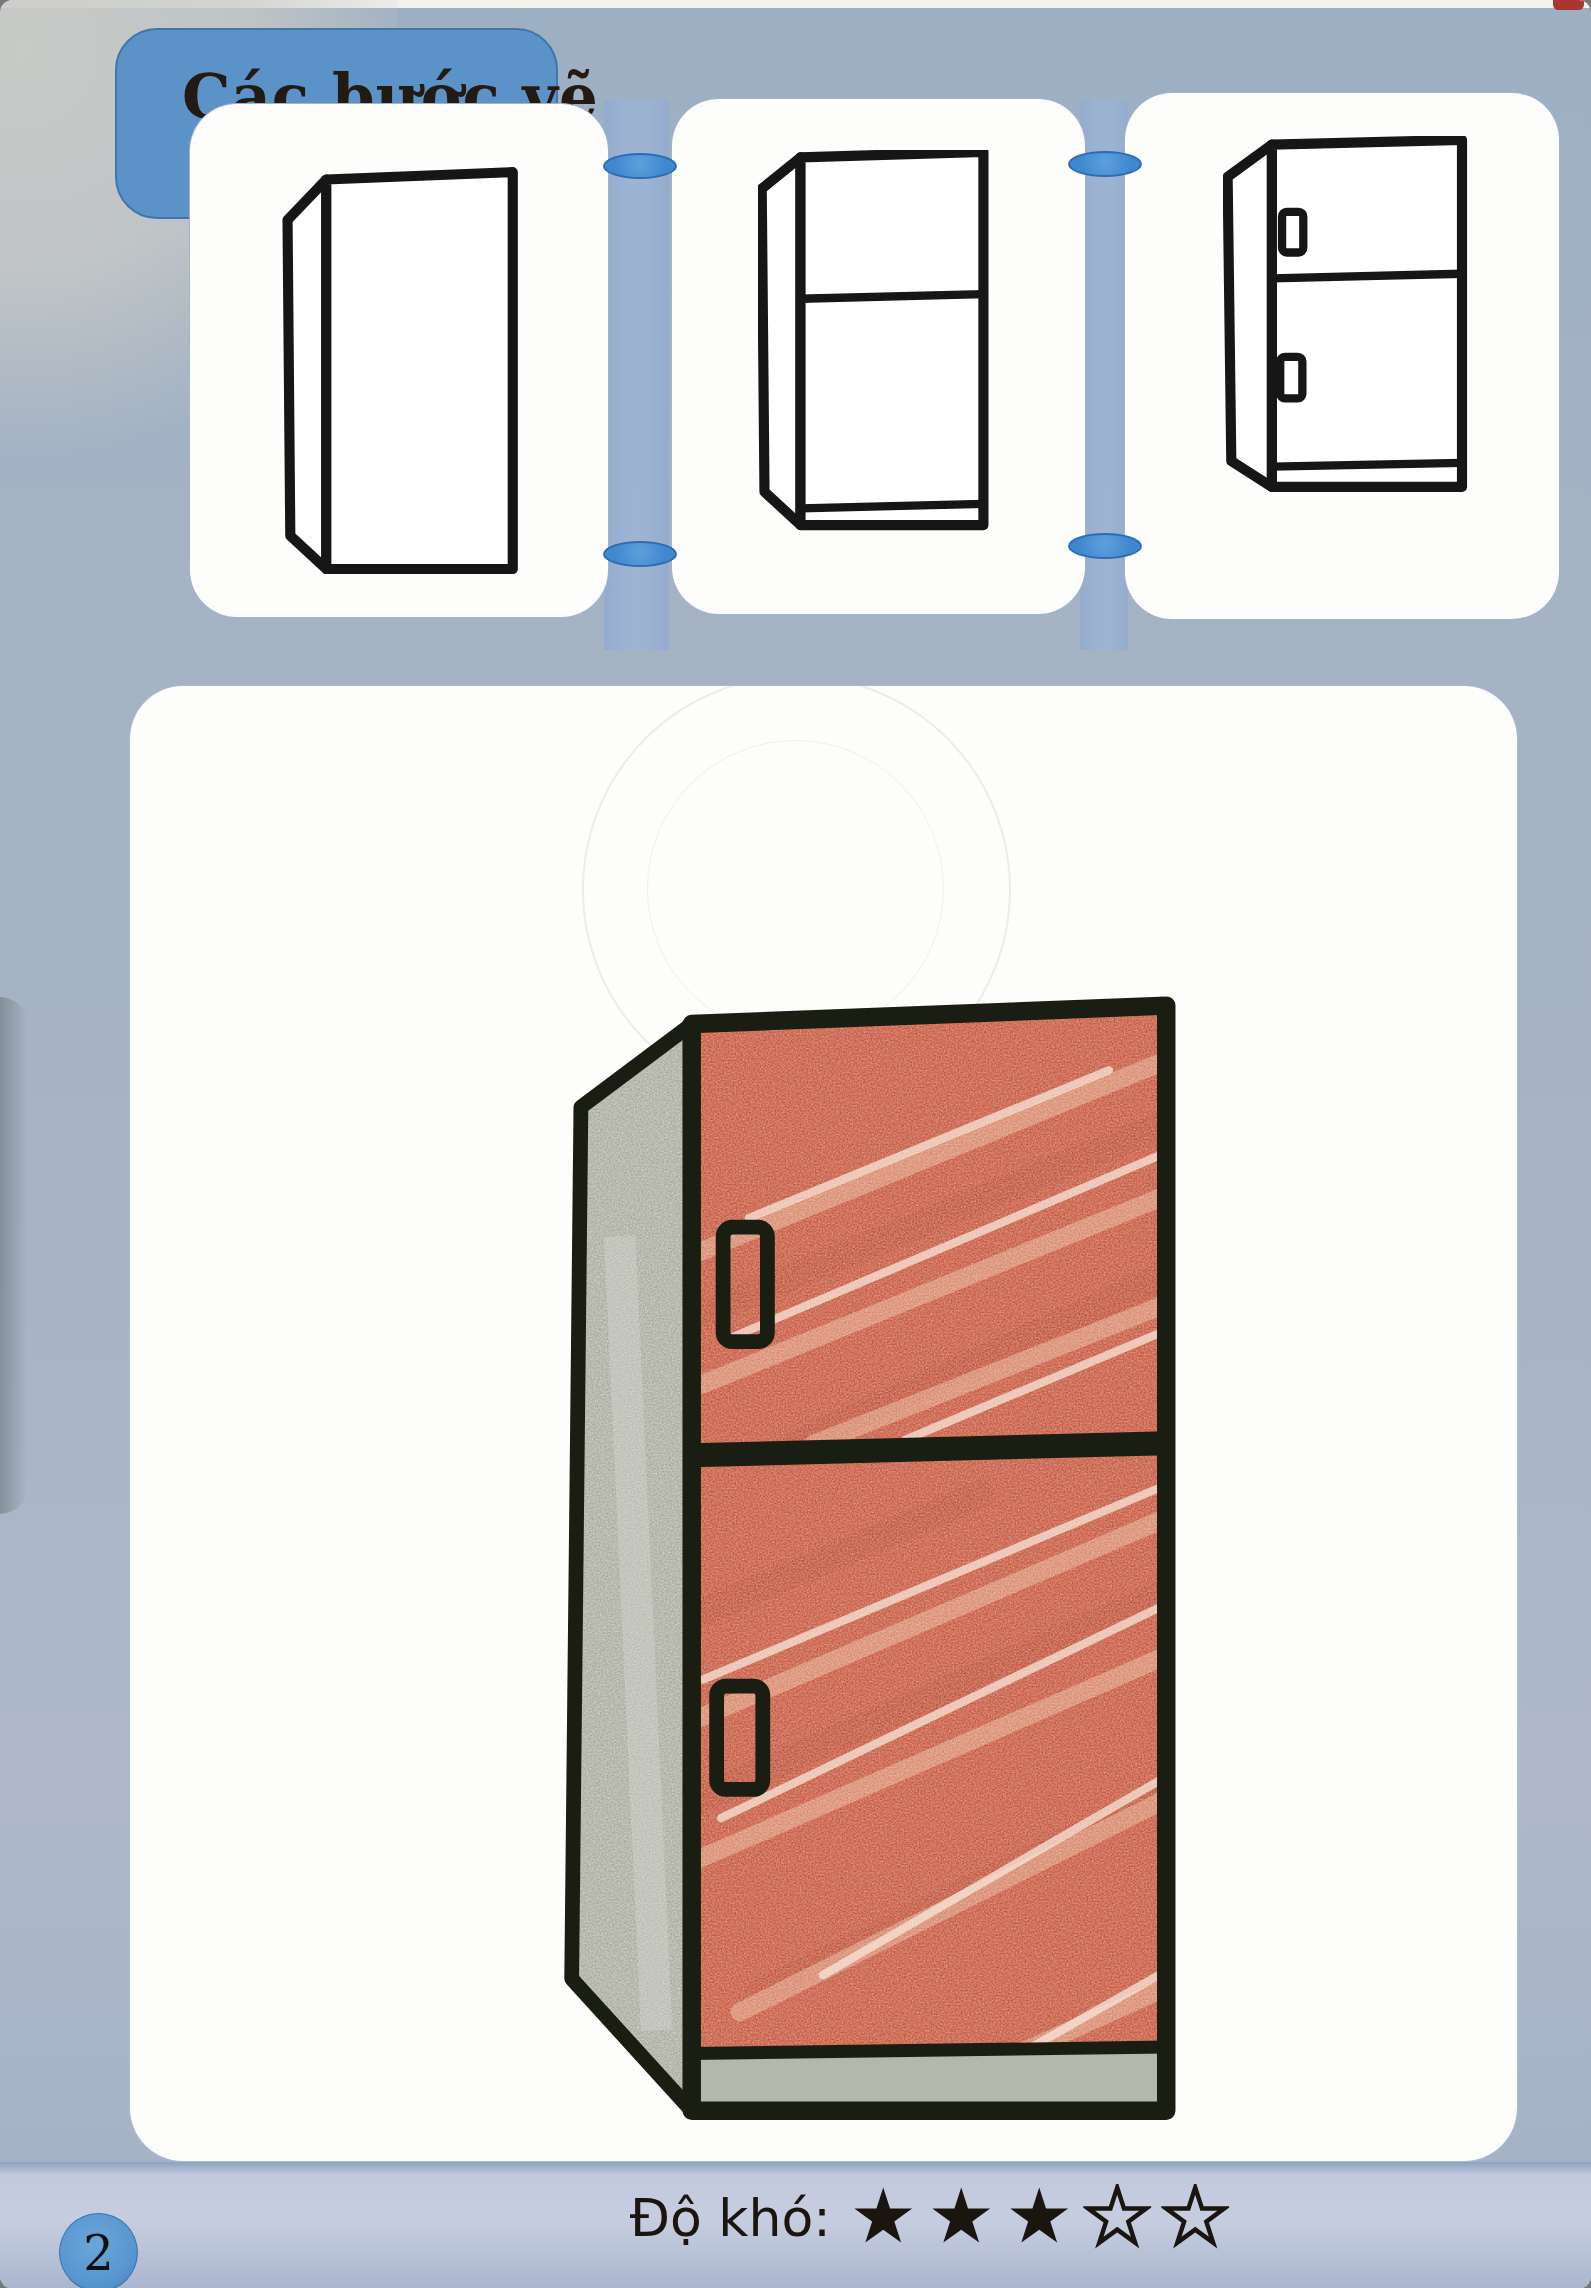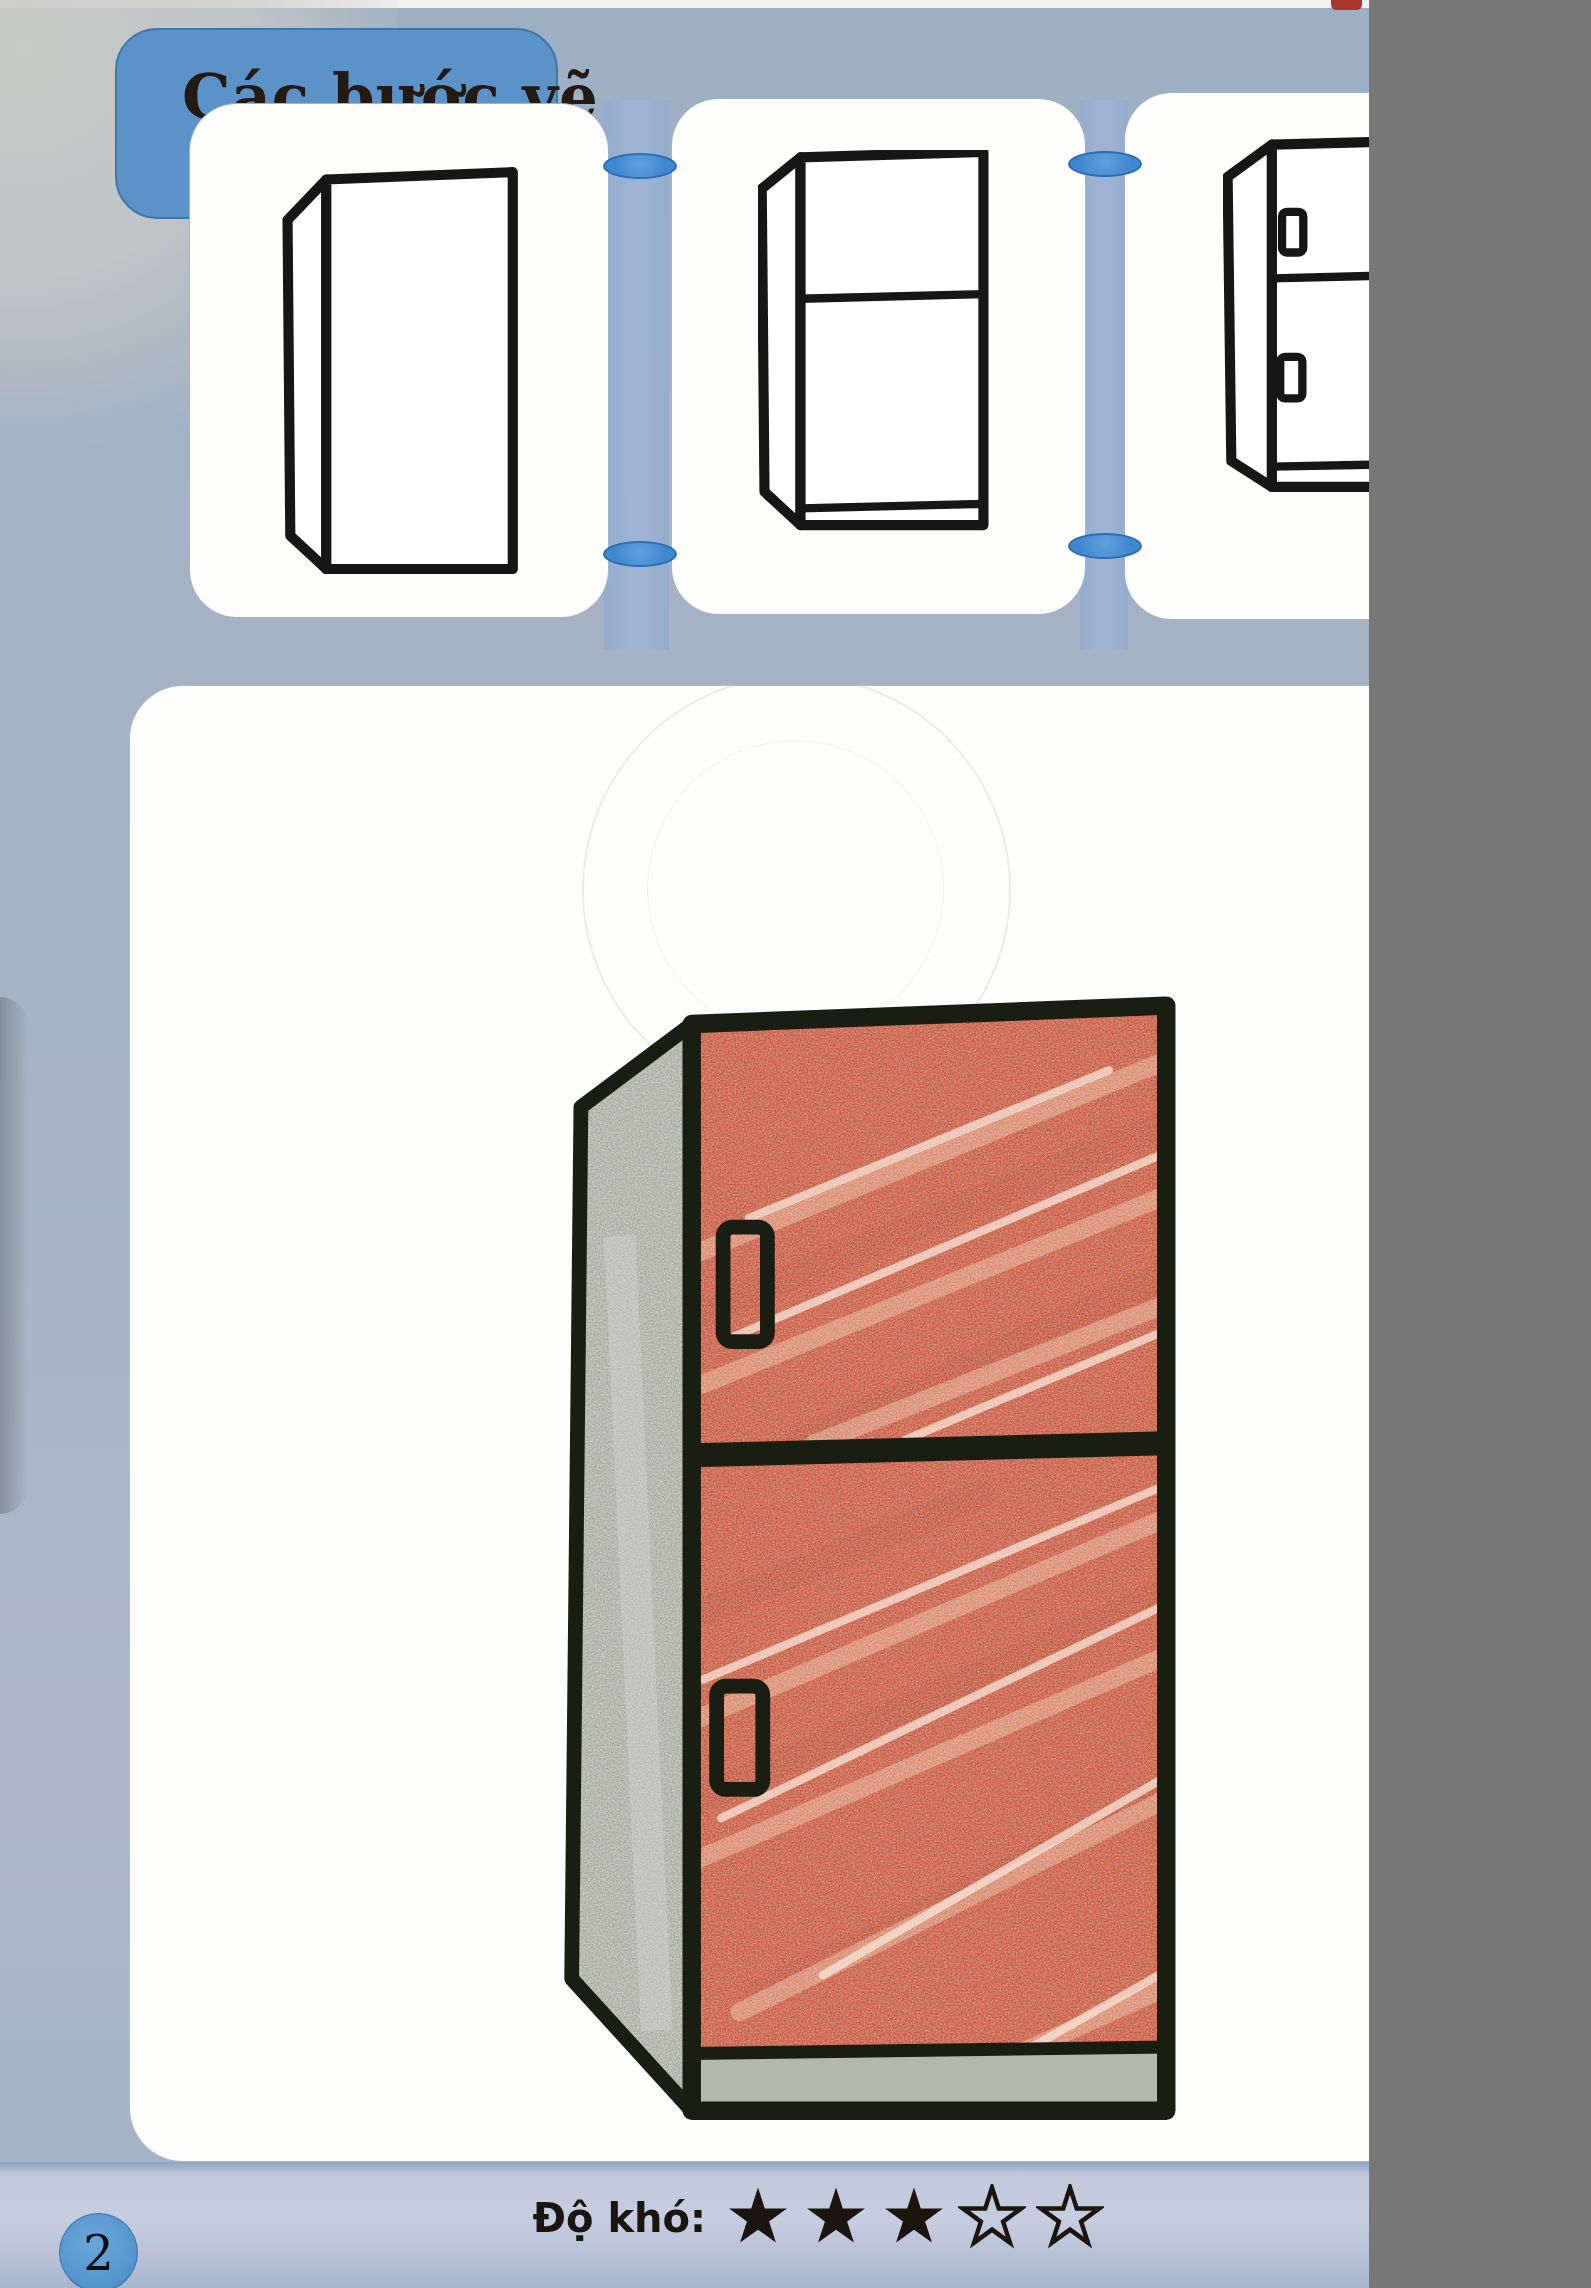--- a/index.html
+++ b/index.html
@@ -1,20 +1,21 @@
 <!DOCTYPE html>
 <html style="--tab-blue: #5b93c9; --tab-border: #3d77ac; --band-blue: #9db3d3; --connector-blue: #3f87cf; --connector-border: #2b6cb2; --panel-white: #fdfdfb; --step-outline: #161616; --outline-black: #1a1d12; --door-red: #c6553d; --door-streak: #e9b295; --door-dark-streak: #b2452e; --side-gray: #a5a99e; --base-gray: #b3b7ac; --text-dark: #1b150f; --star-color: #1b150f; --footer-strip: #c7cde0; --circle-blue: #5897cf; --watermark-gray: #dededb;font-size:14.8px"><head>
 <meta charset="utf-8">
 <style>
   html,body{margin:0;padding:0;background:#777;}
   .page{
-    position:relative;width:1369px;height:2289px;overflow:hidden;
+    position:relative;width:1591px;height:2289px;overflow:hidden;
     background:
       linear-gradient(180deg,#9cafc3 0%,#a4b2c4 22%,#a8b4c6 55%,#aeb8c9 78%,#a3b1c6 100%);
     font-family:"DejaVu Serif", serif;
+    border-radius:13px;
   }
   .top-white-edge{position:absolute;left:0;top:0;width:1591px;height:8.3px;background:#f2f1ed;}
   .corner-mark{position:absolute;right:7.4px;top:0;width:31px;height:10px;background:#a8372f;border-radius:0 0 5.5px 5.5px;}
   .topleft-gray{position:absolute;left:0;top:0;width:397px;height:480px;
     background:radial-gradient(circle at 6% 10%, rgba(202,203,199,.95) 0%, rgba(202,203,199,.75) 40%, rgba(202,203,199,0) 72%);}
   .left-shadow{position:absolute;left:0;top:997px;width:28px;height:517px;
     background:linear-gradient(90deg, rgba(98,107,112,.5), rgba(98,107,112,0));
     border-radius:0 37px 37px 0;}
   
   .steps-tab{position:absolute;left:115px;top:28px;width:443px;height:191px;
@@ -41,21 +42,21 @@
   .wm2{left:517px;top:54px;width:295px;height:295px;border-width:1.8px;opacity:.45;}
   .page-title{position:absolute;left:0;top:52px;width:100%;text-align:center;
     font-size:79px;font-weight:bold;letter-spacing:3.7px;color:#15110c;}
   .fridge-svg{position:absolute;left:388px;top:255px;}
   .step-svg{position:absolute;}
   
   .footer-strip{position:absolute;left:0;top:2162px;width:1591px;height:127px;
     background:linear-gradient(180deg,#8da2c0 0%, #c3c9dc 10%, var(--footer-strip) 45%, #a9b6ce 100%);}
   .difficulty-row{position:absolute;top:2184px;left:50%;transform:translateX(calc(-50% + 134px));
     display:flex;align-items:center;gap:18.5px;}
-  .difficulty-label{font-family:"DejaVu Sans", sans-serif;font-weight:bold;font-size:40px;color:var(--text-dark);white-space:nowrap;}
+  .difficulty-label{font-family:"DejaVu Sans", sans-serif;font-weight:normal;font-size:52px;color:var(--text-dark);white-space:nowrap;}
   .stars{display:flex;align-items:center;gap:10px;}
   .stars svg{display:block;}
   .page-badge{position:absolute;left:59px;top:2213px;width:79px;height:79px;border-radius:50%;
     background:radial-gradient(circle at 45% 38%, #6aa6da 0%, var(--circle-blue) 60%, #4383bd 100%);
     border:1.8px solid rgba(40,90,150,.6);box-sizing:border-box;
     display:flex;align-items:center;justify-content:center;}
   .page-badge .num{font-size:48px;color:#101010;font-family:"DejaVu Serif",serif;}
   svg .ol{stroke:var(--step-outline);stroke-width:11;stroke-linejoin:round;fill:#fff;}
   svg .thin{stroke:var(--step-outline);stroke-width:9;stroke-linecap:round;fill:none;}
 </style>

